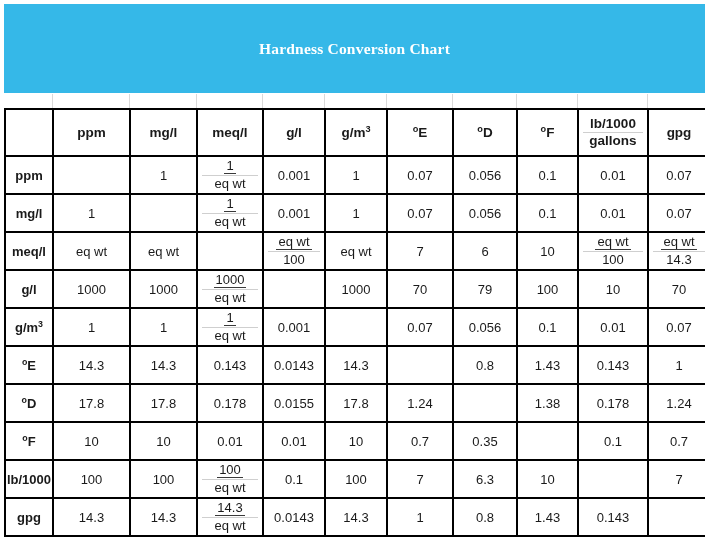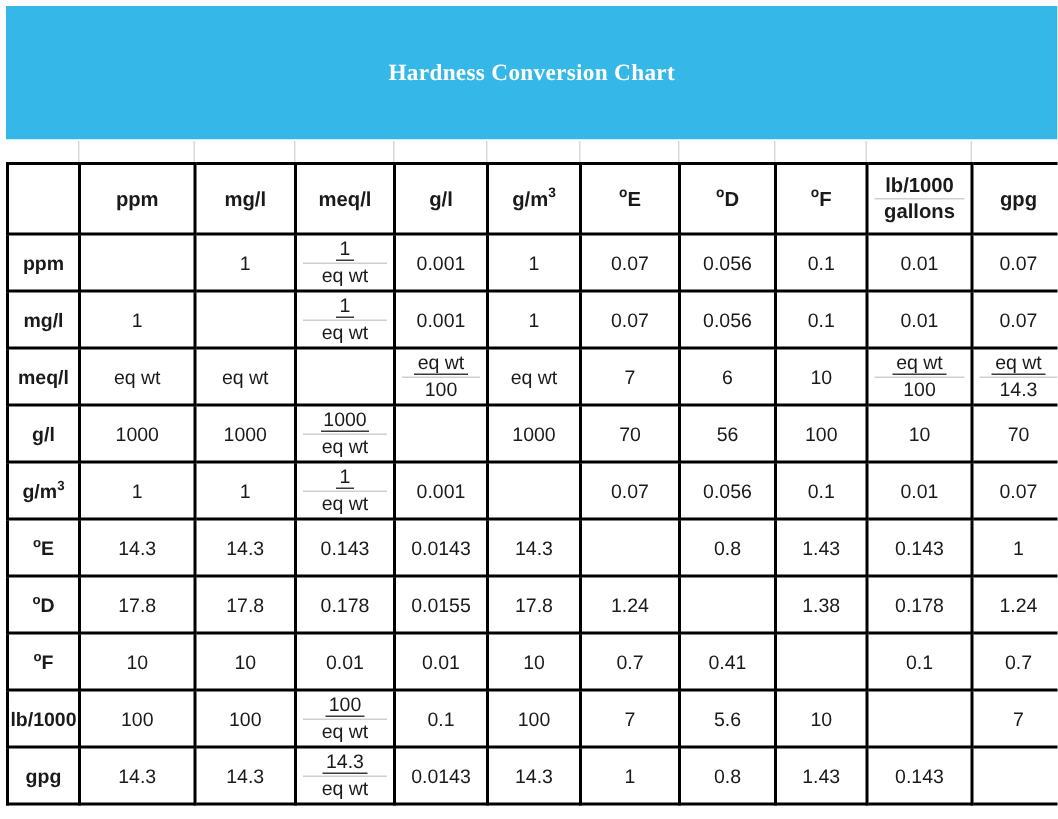--- a/index.html
+++ b/index.html
@@ -277,21 +277,21 @@
           <td>
             <span class="frac">
               <span class="num">1000</span>
               <span class="bar"></span>
               <span class="den">eq wt</span>
             </span>
           </td>
           <td class="diag"></td>
           <td>1000</td>
           <td>70</td>
-          <td>56</td>
+          <td>79</td>
           <td>100</td>
           <td>10</td>
           <td>70</td>
         </tr>
         <tr>
           <td class="rowhead">g/m<sup>3</sup></td>
           <td>1</td>
           <td>1</td>
           <td>
             <span class="frac">
@@ -335,40 +335,40 @@
           <td>1.24</td>
         </tr>
         <tr>
           <td class="rowhead"><sup>o</sup>F</td>
           <td>10</td>
           <td>10</td>
           <td>0.01</td>
           <td>0.01</td>
           <td>10</td>
           <td>0.7</td>
-          <td>0.41</td>
+          <td>0.35</td>
           <td class="diag"></td>
           <td>0.1</td>
           <td>0.7</td>
         </tr>
         <tr>
           <td class="rowhead">lb/1000</td>
           <td>100</td>
           <td>100</td>
           <td>
             <span class="frac">
               <span class="num">100</span>
               <span class="bar"></span>
               <span class="den">eq wt</span>
             </span>
           </td>
           <td>0.1</td>
           <td>100</td>
           <td>7</td>
-          <td>5.6</td>
+          <td>6.3</td>
           <td>10</td>
           <td class="diag"></td>
           <td>7</td>
         </tr>
         <tr>
           <td class="rowhead">gpg</td>
           <td>14.3</td>
           <td>14.3</td>
           <td>
             <span class="frac">

